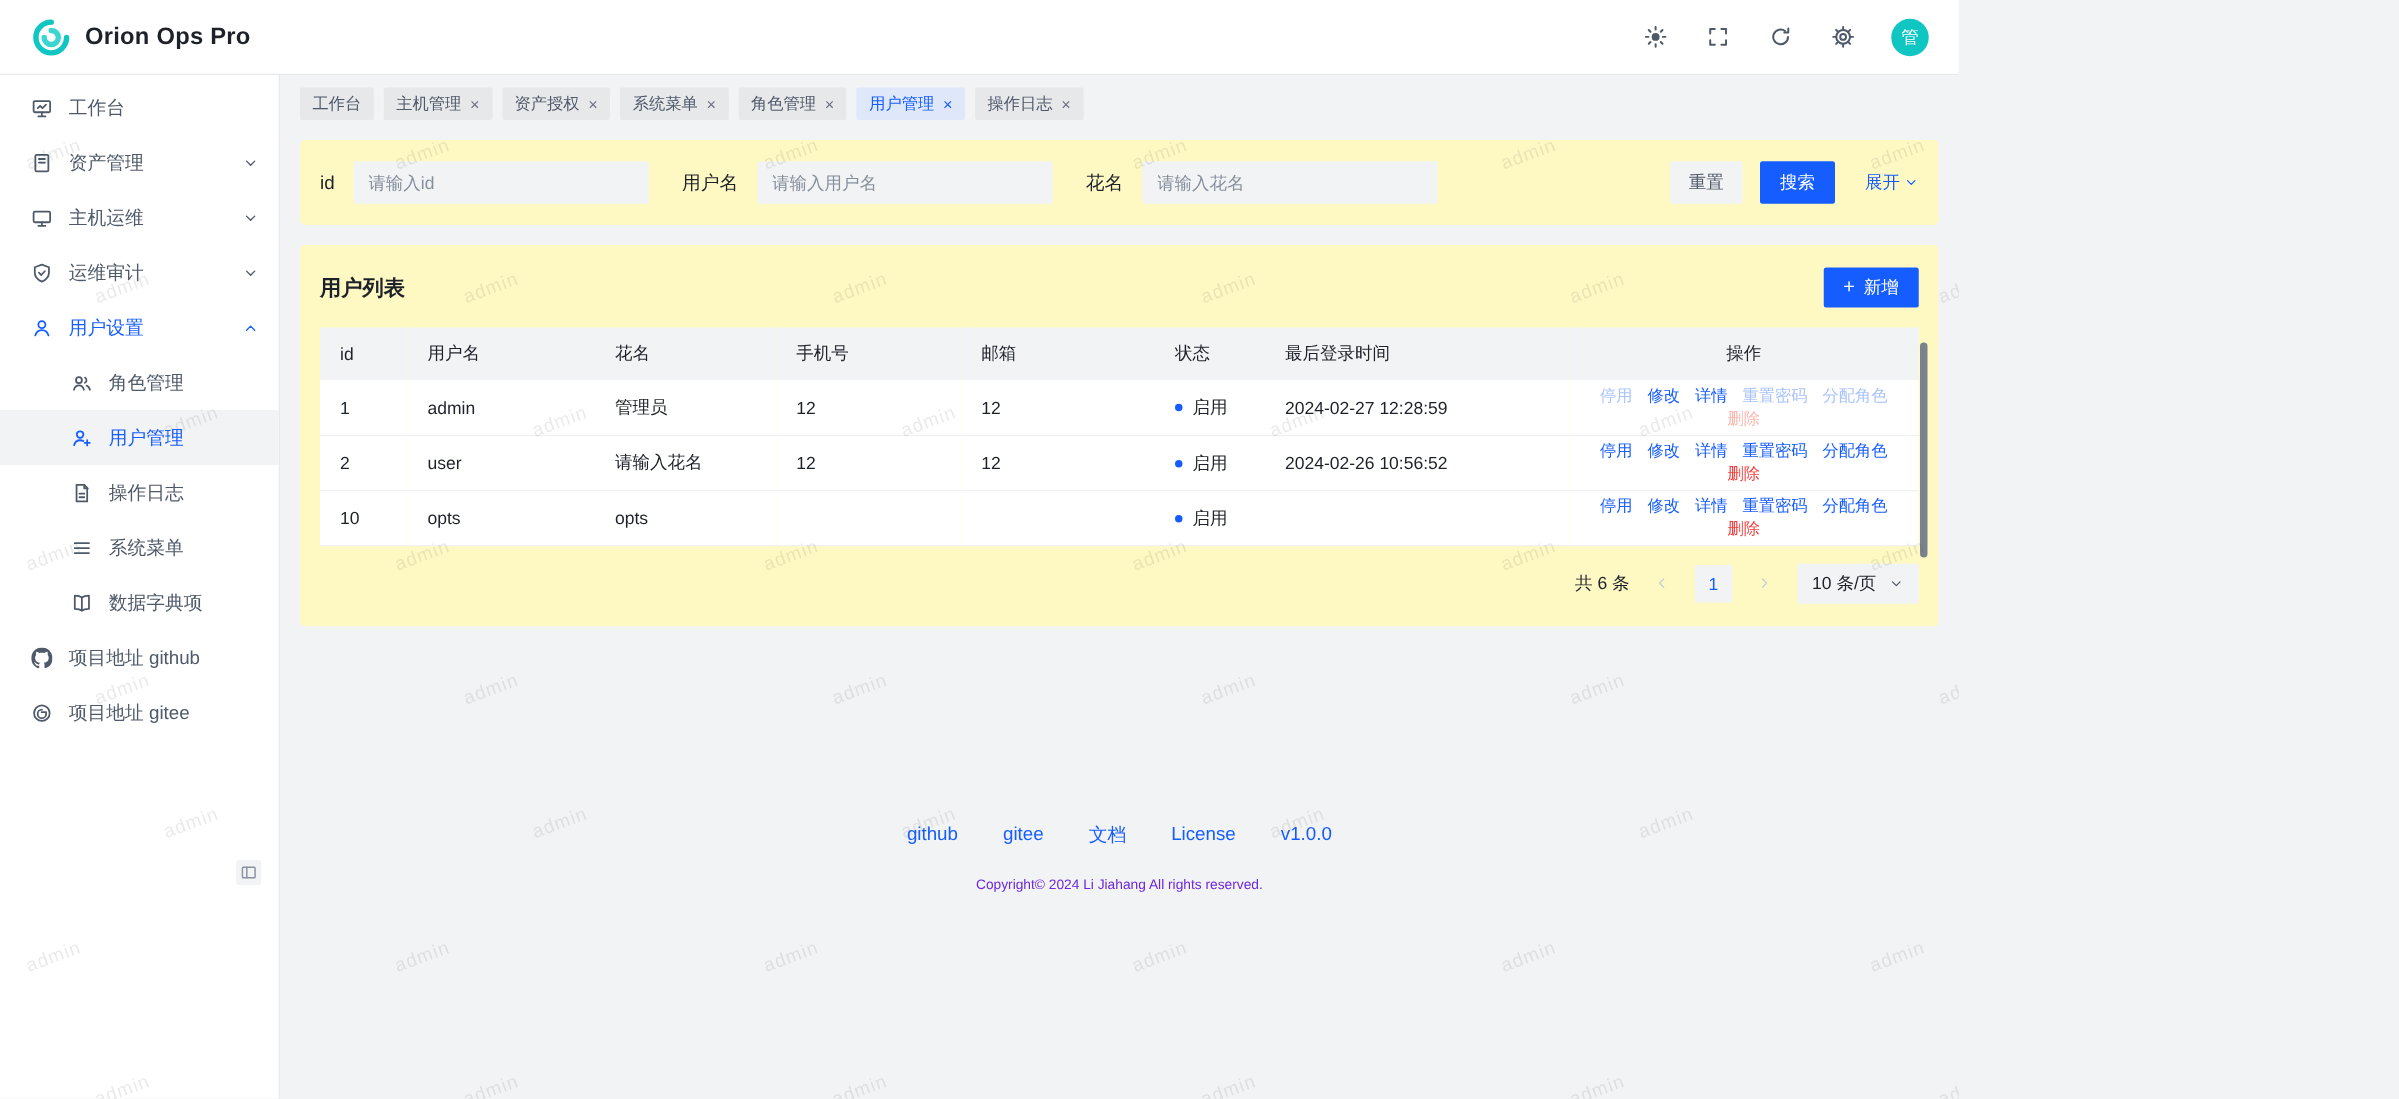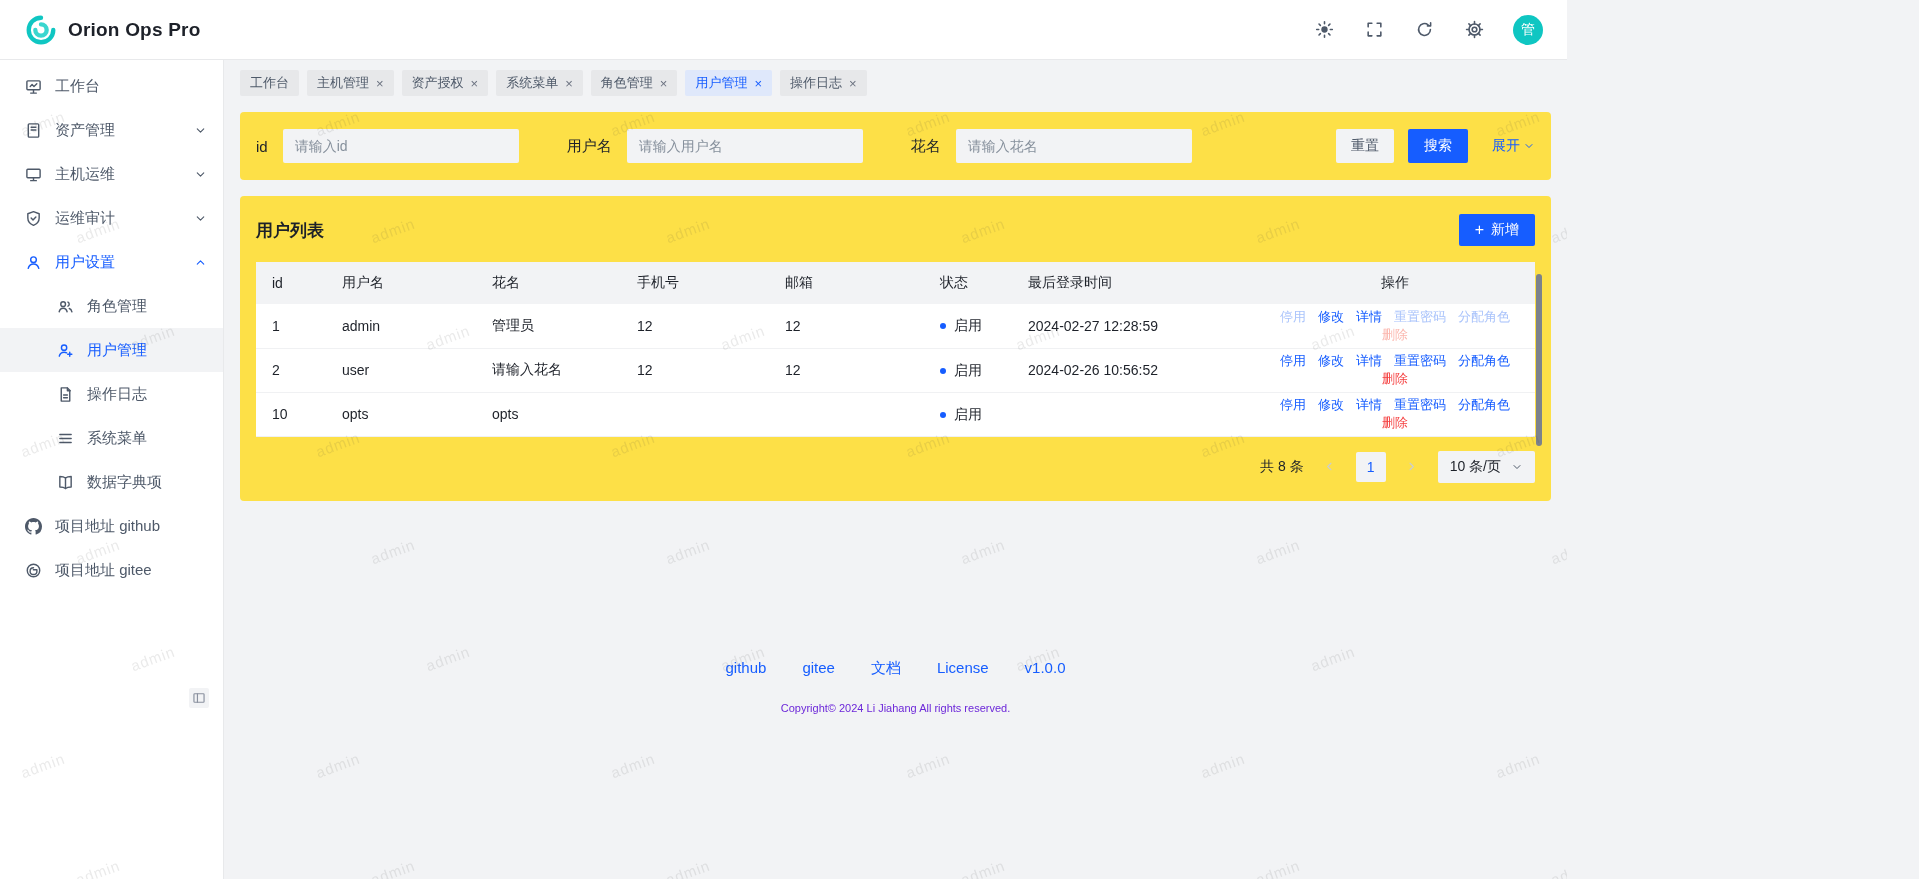--- a/index.html
+++ b/index.html
@@ -36,21 +36,21 @@
 
   
   .main { flex:1; display:flex; flex-direction:column; overflow:hidden; }
 
   .tabbar { padding:10px 16px 8px; display:flex; gap:8px; flex:0 0 auto; }
   .tab-chip { height:26px; display:inline-flex; align-items:center; gap:7px; padding:0 10px; background:#e7e8ea; border-radius:2px; font-size:13px; color:#4e5969; cursor:pointer; }
   .tab-chip .tab-close { font-size:13px; line-height:1; color:#6b7280; cursor:pointer; }
   .tab-chip.active { background:#dfe8fb; color:#165dff; }
   .tab-chip.active .tab-close { color:#165dff; }
 
-  .card { background:#fde047; border-radius:4px;gap:21px; }
+  .card { background:#fef9c3; border-radius:4px; }
 
   .search-card { margin:8px 16px 0; padding:17px 16px; display:flex; align-items:center; }
   .sf { display:flex; align-items:center; margin-right:27px; }
   .sf-label { font-size:15px; color:#1d2129; margin-right:15px; white-space:nowrap; }
   .sf-input { width:236px; height:34px; background:#f2f3f5; border:none; border-radius:2px; padding:0 12px; font-size:14px; color:#1d2129; outline:none; font-family:"Liberation Sans", sans-serif; }
   .sf-input::placeholder { color:#86909c; }
   .search-actions { margin-left:auto; display:flex; align-items:center; gap:14px; }
   .btn { height:34px; border:none; border-radius:2px; font-size:14px; cursor:pointer; font-family:"Liberation Sans", sans-serif; display:inline-flex; align-items:center; justify-content:center; }
   .btn-reset { background:#f2f3f5; color:#4e5969; padding:0 15px; }
   .btn-primary { background:#165dff; color:#fff; padding:0 16px; }
@@ -410,21 +410,21 @@
               <td class="col-ops">
                 <a class="op">停用</a><a class="op">修改</a><a class="op">详情</a><a class="op">重置密码</a><a class="op">分配角色</a><a class="op danger">删除</a>
               </td>
             </tr>
           </tbody>
         </table>
 
         <div class="scroll-thumb"></div>
 
         <div class="pagination">
-          <span class="pg-total">共 8 条</span>
+          <span class="pg-total">共 6 条</span>
           <button class="pg-arrow">
               <svg class="ic" viewBox="0 0 18 18">
                 <path d="M11 4.5 6.5 9l4.5 4.5"></path>
               </svg>
             </button>
           <span class="pg-page">1</span>
           <button class="pg-arrow">
               <svg class="ic" viewBox="0 0 18 18">
                 <path d="M7 4.5 11.5 9 7 13.5"></path>
               </svg>

